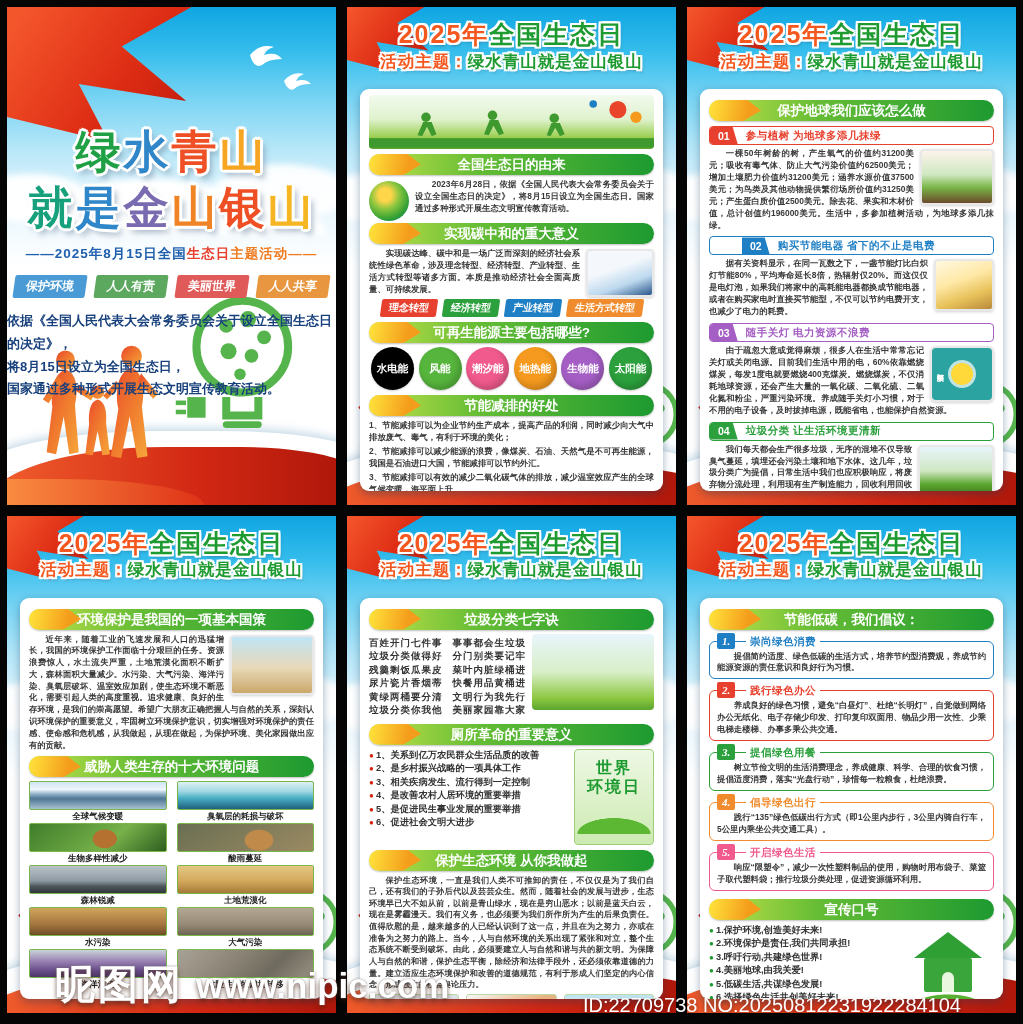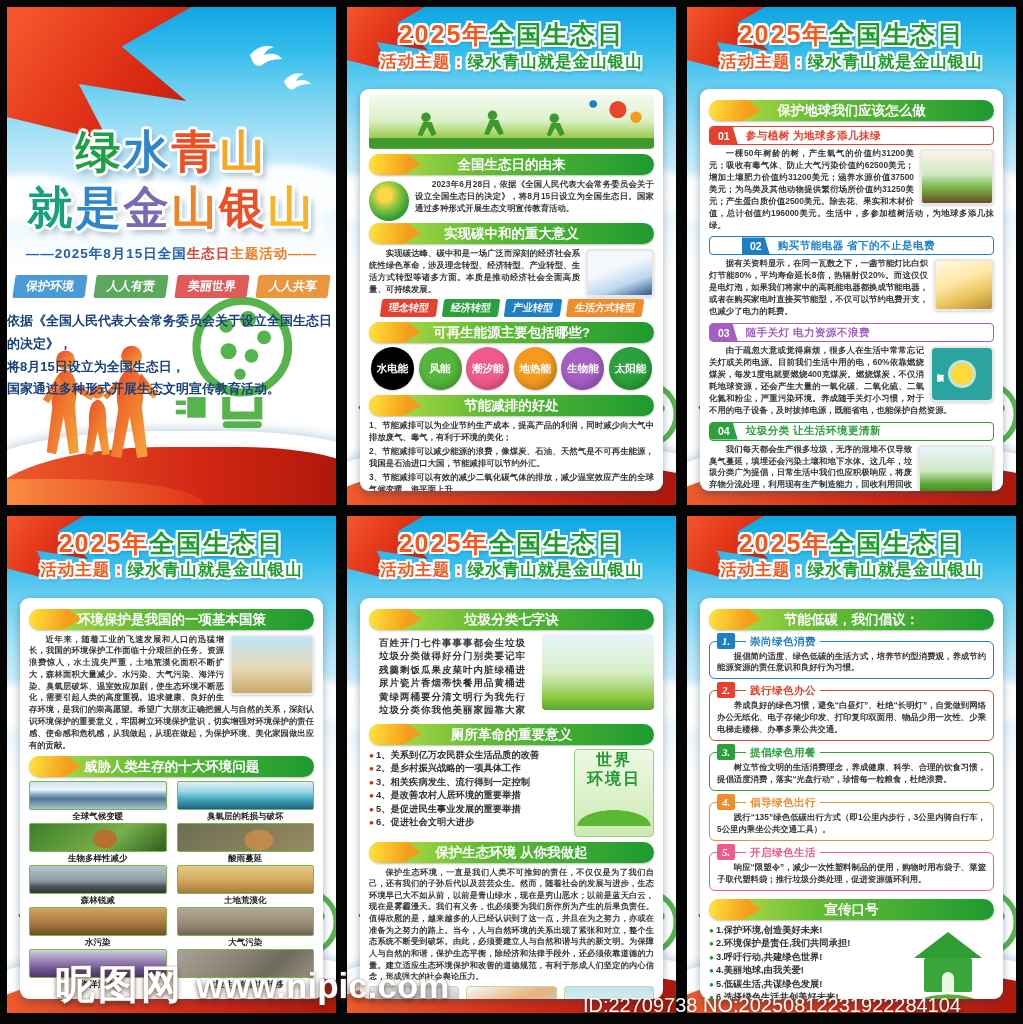--- a/index.html
+++ b/index.html
@@ -48,26 +48,26 @@
   .ph1{background:linear-gradient(180deg,#dff0f4 0%,#9fd8e2 35%,#49aec4 60%,#20617e 100%);}
   .ph2{background:radial-gradient(26px 20px at 55% 55%,#b4712f 45%,transparent 48%),linear-gradient(140deg,#3f7d2a,#77b14a 60%,#2e5e1f);}
   .ph3{background:radial-gradient(30px 22px at 60% 60%,#c08a4a 45%,transparent 50%),linear-gradient(150deg,#6a6f52,#9a8a62);}
   .ph4{background:linear-gradient(180deg,#b9c3c9 0%,#8e9aa2 55%,#4e565c 75%,#31373c 100%);}
   .ph5{background:linear-gradient(180deg,#e4c783 0%,#d3a95e 55%,#a67a38 100%);}
   .ph6{background:linear-gradient(180deg,#b3a894 0%,#978b77 60%,#6e6454 100%);}
   .ph7{background:linear-gradient(180deg,#d2a55e 0%,#a5763e 60%,#6e4d28 100%);}
   .ph8{background:linear-gradient(180deg,#cbd3da 0%,#9b84b4 40%,#6a4f8c 75%,#4c3768 100%);}
   .ph9{background:linear-gradient(135deg,#a8a195 0%,#8c8577 40%,#6f6a5e 70%,#979182 100%);}
   
-  .couplets{display:flex;margin:2px 10px;}
+  .couplets{display:flex;gap:10px;margin:2px 0;}
   .cl{font-size:9.5px;font-weight:800;color:#333;line-height:13.5px;letter-spacing:1px;white-space:nowrap;}
   .bullets{font-size:9.3px;font-weight:800;color:#333;line-height:13.5px;}
   .bullets div::before{content:"● ";color:#d42313;font-size:8px;}
   .p5row{display:flex;gap:6px;}
-  .badge{width:78px;height:86px;background:linear-gradient(180deg,#eef8e4,#cdeab2);border:1px solid #9fce7a;border-radius:4px;text-align:center;flex:none;}
+  .badge{width:78px;height:86px;background:linear-gradient(180deg,#eef8e4,#cdeab2);border:1px solid #9fce7a;border-radius:4px;text-align:center;padding-top:8px;flex:none;}
   .badge .b1{font-size:16px;font-weight:800;color:#1d9a30;line-height:19px;letter-spacing:2px;}
   .badge .hill{margin-top:16px;height:22px;background:radial-gradient(60px 26px at 50% 100%,#5cb832 60%,transparent 62%);}
   .cartrow{display:flex;gap:7px;margin-top:3px;}
   .cart{flex:1;height:44px;border:1px solid #bcd8a6;border-radius:3px;}
   .cart1{background:linear-gradient(180deg,#dfe5ea 0%,#aab4bc 55%,#5d6268 100%);}
   .cart2{background:linear-gradient(160deg,#f6f9fc 0%,#e8b27c 40%,#c9cdd2 75%,#8a9096 100%);}
   .cart3{background:linear-gradient(180deg,#bfe4f5 0%,#e8f5d8 55%,#86c65a 100%);}
   
   .slog{font-size:9.3px;font-weight:800;color:#333;line-height:12.5px;}
   .slog div::before{content:"● ";color:#1d9a30;font-size:8px;}

